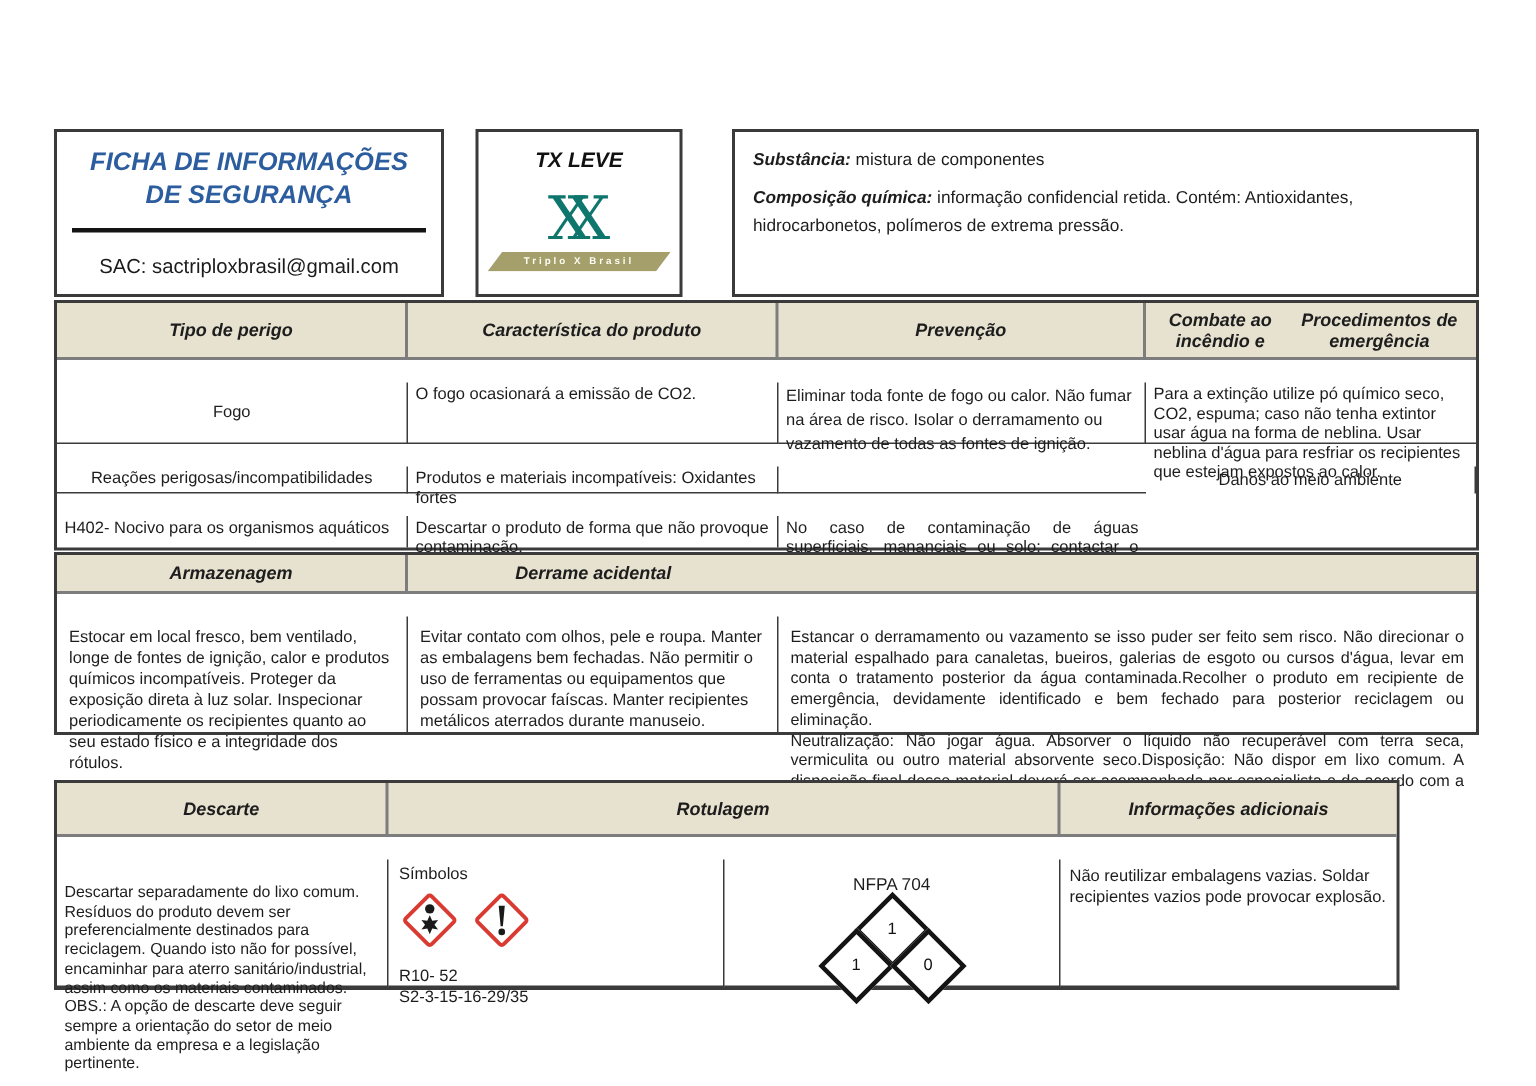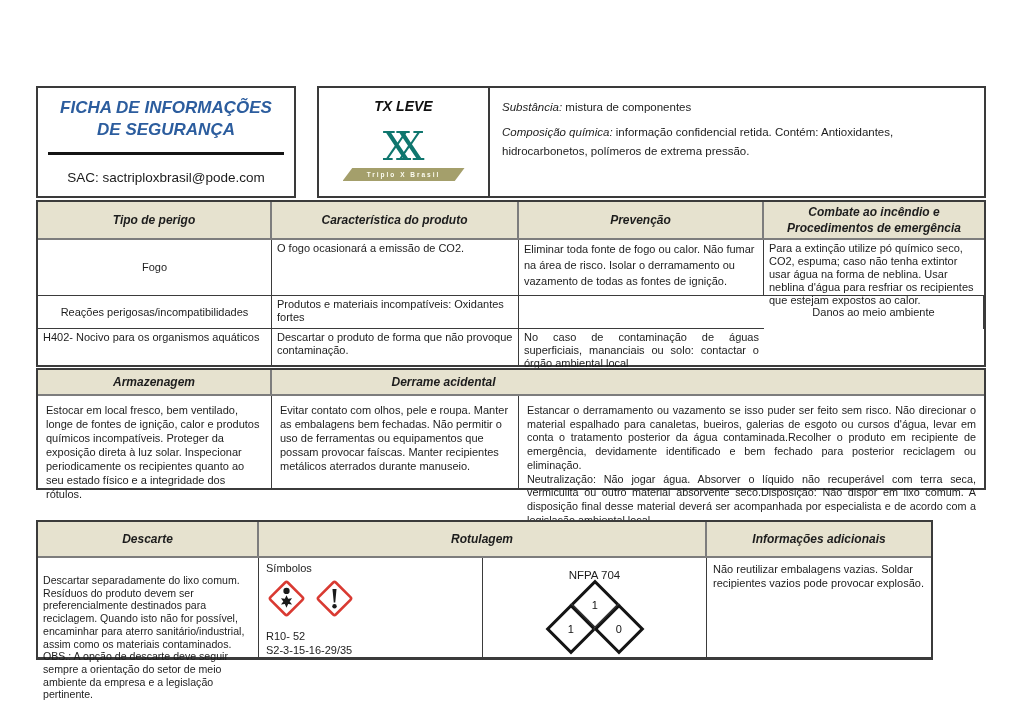--- a/index.html
+++ b/index.html
@@ -6,21 +6,21 @@
   .page {
     position:relative; width:1024px; height:724px; background:#ffffff;
     font-family:"Liberation Sans","DejaVu Sans",sans-serif; color:#1d1d1d;
     overflow:hidden;
   }
 
   
   .hdr { position:absolute; left:36px; top:86px; width:950px; height:112px; }
   .hdr-box { position:absolute; top:0; height:112px; border:2px solid #3a3a3a; box-sizing:border-box; background:#fff; }
   .hdr-box.left   { left:0;    width:260px; }
-  .hdr-box.mid    { left:281px; width:173px; }
+  .hdr-box.mid    { left:281px; width:138px; }
   .hdr-box.right  { left:452px; width:498px; }
 
   .doc-title {
     position:absolute; top:9px; left:8px; right:8px; text-align:center;
     font-size:17px; font-weight:bold; font-style:italic; color:#2c5d9e; line-height:1.3;
   }
   .title-rule { position:absolute; left:10px; right:10px; top:64px; height:3px; background:#141414; }
   .sac-line { position:absolute; top:82px; left:0; right:0; text-align:center; font-size:13.5px; color:#1b1b1b; }
 
   .product-name { position:absolute; top:10px; left:0; right:0; text-align:center; font-size:14px; font-weight:bold; font-style:italic; color:#111; }
@@ -31,49 +31,49 @@
   }
   .logo-banner {
     margin-top:-2px; width:122px; height:13px; background:#a49f6b;
     clip-path:polygon(8% 0, 100% 0, 92% 100%, 0% 100%);
     color:#fdfdf2; font-size:6.5px; font-weight:bold; letter-spacing:2px;
     text-align:center; line-height:13px; text-transform:none;
   }
 
   .subst-box { padding:10px 12px; font-size:11.5px; line-height:1.35; }
   .subst-box p { margin:0 0 7px 0; line-height:1.6; }
-  .lbl { font-weight:normal; font-style:italic; }
+  .lbl { font-weight:bold; font-style:italic; }
 
   
   .tbl { position:absolute; border:2px solid #3b3b3b; box-sizing:border-box; background:#fff; }
   .thead { display:grid; background:#e6e2cf; border-bottom:2px solid #7d7d7d; box-sizing:border-box; }
   .th {
     border-right:2px solid #7d7d7d; box-sizing:border-box;
     display:flex; align-items:center; justify-content:center; text-align:center;
     font-size:12px; font-weight:bold; font-style:italic; padding:2px 4px;
   }
   .th:last-child { border-right:none; }
   .tbody { display:grid; }
-  .td { border-right:1px solid #3b3b3b; border-bottom:1px solid #3b3b3b; box-sizing:border-box; padding:2px 5px; font-size:11px; line-height:1.18; overflow:visible; }
+  .td { border-right:1px solid #3b3b3b; border-bottom:1px solid #3b3b3b; box-sizing:border-box; padding:2px 5px; font-size:11px; line-height:1.18; overflow:visible;margin-top:15px; }
   .td.lastcol { border-right:none; }
   .td.lastrow { border-bottom:none; }
 
   
   #hazard-table { left:36px; top:200px; width:950px; }
   #hazard-table .thead { grid-template-columns:234px 247px 245px 220px; height:38px; }
   #hazard-table .tbody { grid-template-columns:234px 247px 245px 220px; grid-template-rows:56px 33px 36px; }
-  .th.two-line { flex-direction:column; justify-content:space-between; align-items:center; padding:3px 4px; }
+  .th.two-line { justify-content:space-between; align-items:center; padding:3px 4px; }
   .hz-name { display:flex; align-items:center; justify-content:center; text-align:center; }
   .lh-wide { line-height:1.45; }
   .cell-justify { text-align:justify; }
   .cell-tight { line-height:1.05; font-size:10.8px; }
 
   
   #handling-table { left:36px; top:368px; width:950px; }
-  #handling-table .thead { grid-template-columns:234px 247px 465px; height:26px;gap:48px; }
+  #handling-table .thead { grid-template-columns:234px 247px 465px; height:26px; }
   #handling-table .tbody { grid-template-columns:234px 247px 465px; grid-template-rows:92px; }
   #handling-table .td { padding:8px 8px 4px 8px; line-height:1.27; }
   .spill-text { white-space:pre-line; line-height:1.22; font-size:10.8px; text-align:justify; }
 
   
   #disposal-table { left:36px; top:520px; width:897px; }
   #disposal-table .thead { grid-template-columns:221px 448px 224px; height:36px; }
   #disposal-table .tbody { grid-template-columns:221px 224px 224px 224px; grid-template-rows:100px; }
   .disposal-text { font-size:10.6px; line-height:1.2; padding:16px 5px; }
   .symbols-cell { padding:4px 7px; }
@@ -95,21 +95,21 @@
 </style>
 </head>
 <body>
 
 <div class="page">
 
   <div class="hdr">
     <div class="hdr-box left">
       <div class="doc-title">FICHA DE INFORMAÇÕES DE SEGURANÇA</div>
       <div class="title-rule"></div>
-      <div class="sac-line">SAC: sactriploxbrasil@pode.com</div>
+      <div class="sac-line">SAC: sactriploxbrasil@gmail.com</div>
     </div>
 
     <div class="hdr-box mid">
       <div class="product-name">TX LEVE</div>
       <div class="logo">
         <div class="logo-monogram">XX</div>
         <div class="logo-banner">Triplo X Brasil</div>
       </div>
     </div>
 

